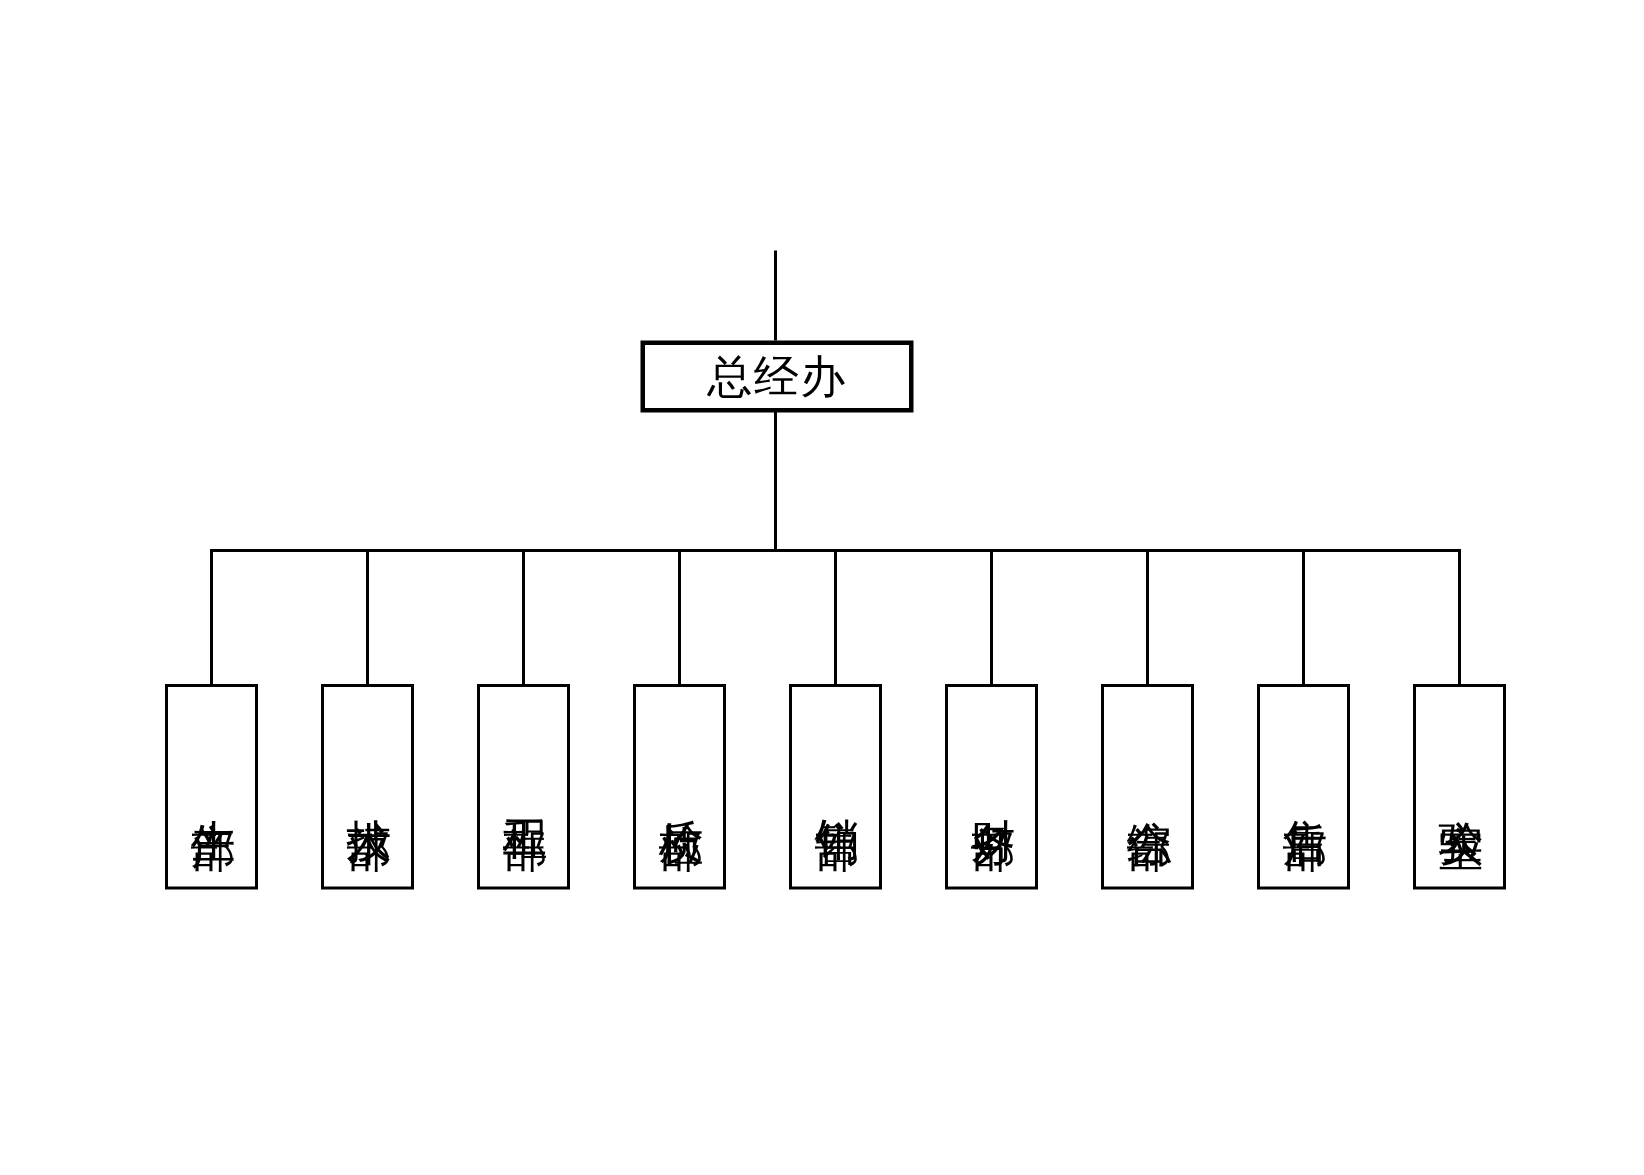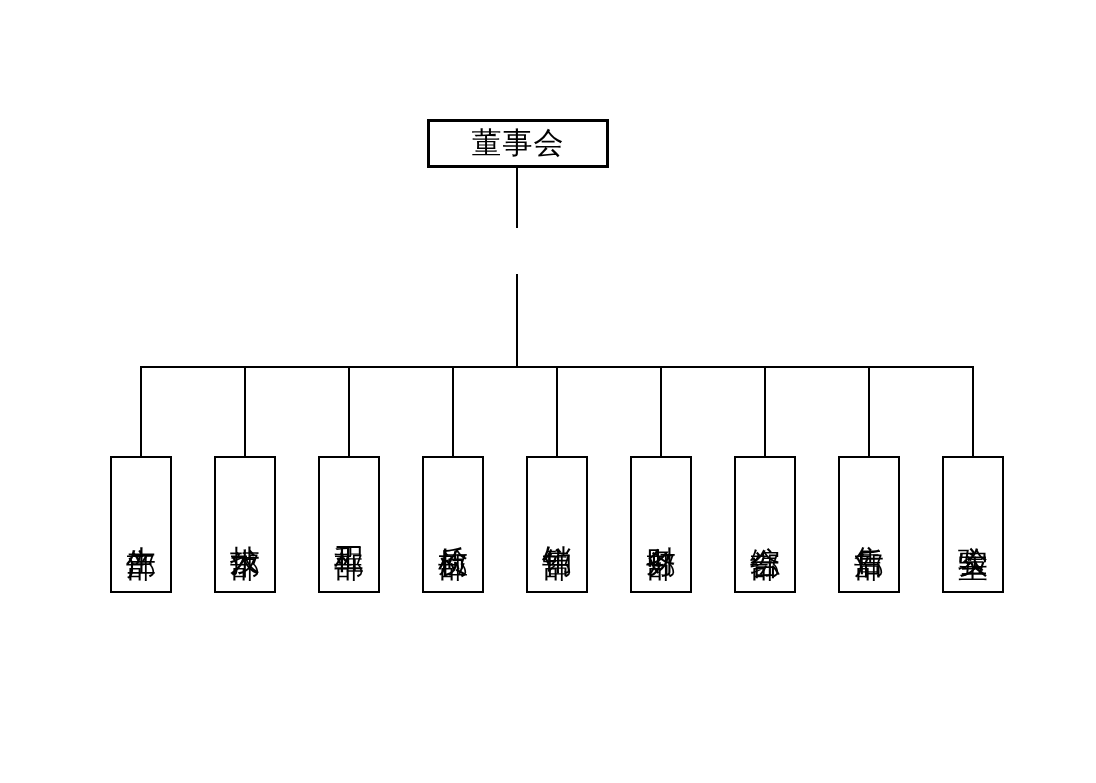--- a/index.html
+++ b/index.html
@@ -46,26 +46,26 @@
   .line {
     position: absolute;
     background: #000000;
   }
 </style>
 </head>
 <body>
 
 <div class="canvas">
 
-  <div class="node node-top" style="top:119px;">
-    <span>董事会</span>
-  </div>
 
   <div class="line" style="left:516px; top:167px; width:2px; height:61px;"></div>
 
+  <div class="node node-top" style="top:227px; height:48px;">
+    <span>总经办</span>
+  </div>
 
   <div class="line" style="left:516px; top:274px; width:2px; height:93px;"></div>
 
   <div class="line" style="left:140px; top:366px; width:834px; height:2px;"></div>
 
   <div class="line" style="left:140px; top:366px; width:2px; height:91px;"></div>
   <div class="line" style="left:244px; top:366px; width:2px; height:91px;"></div>
   <div class="line" style="left:348px; top:366px; width:2px; height:91px;"></div>
   <div class="line" style="left:452px; top:366px; width:2px; height:91px;"></div>
   <div class="line" style="left:556px; top:366px; width:2px; height:91px;"></div>

